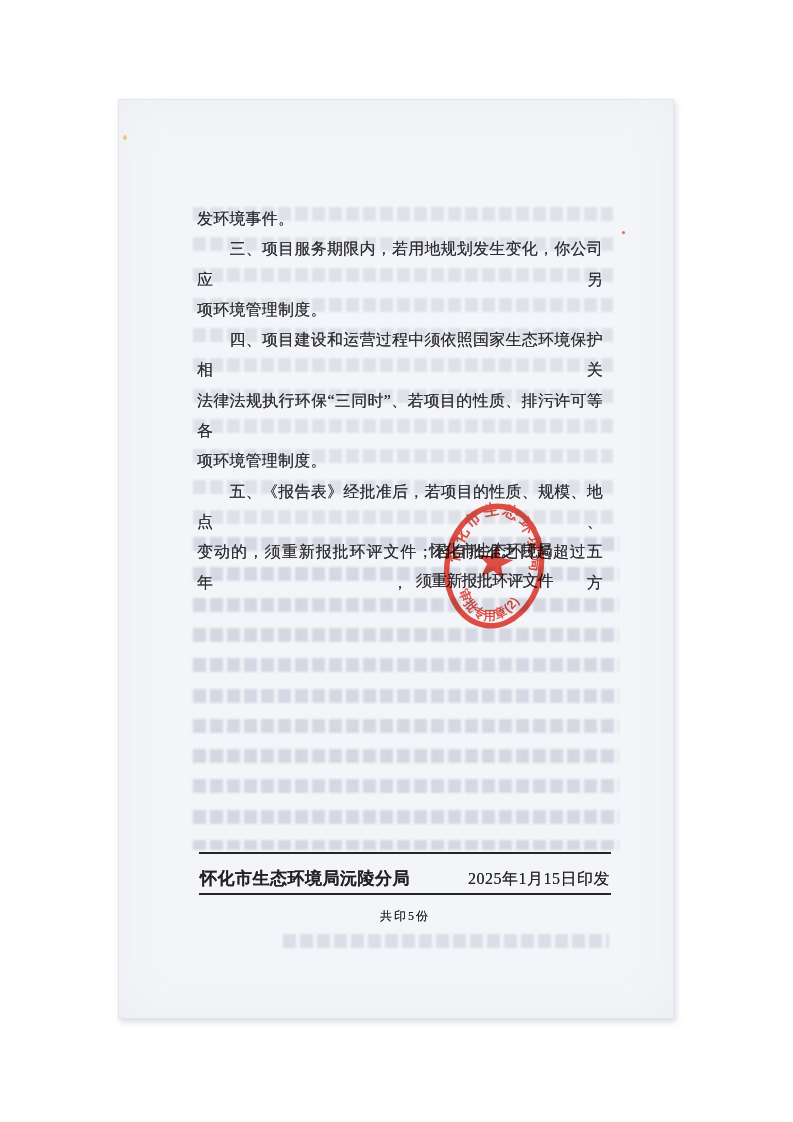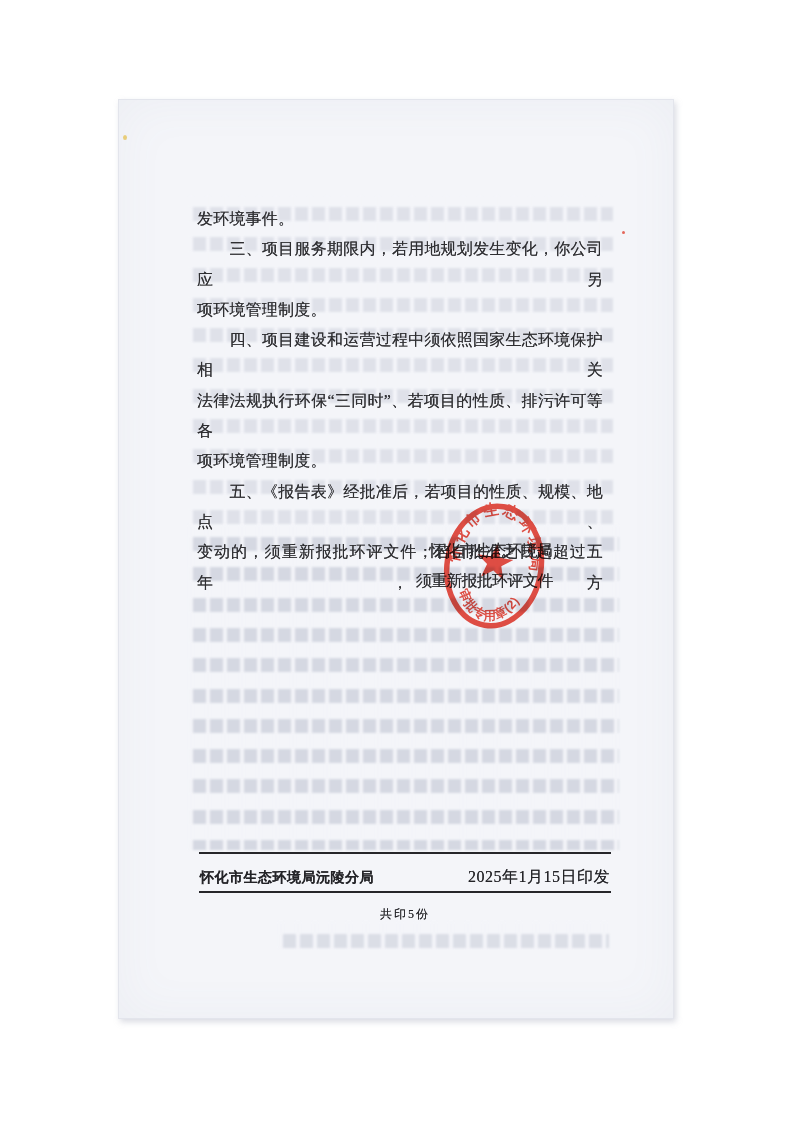--- a/index.html
+++ b/index.html
@@ -40,21 +40,21 @@
   }
   .seal{
     position:absolute;left:310px;top:385px;width:131px;height:163px;
     transform:rotate(9deg);opacity:.88;mix-blend-mode:multiply;
   }
   .seal text{font-family:"Liberation Sans","DejaVu Sans",sans-serif;}
   .footer{position:absolute;left:80px;top:752px;width:412px;color:#232327;}
   .rule{height:2px;background:#26262a;}
   .rule-top{margin-bottom:13px;}
   .footer-row{display:flex;justify-content:space-between;align-items:baseline;padding:0 1px 3px 1px;}
-  .footer-issuer{font-size:14px;font-weight:bold;letter-spacing:.5px;text-shadow:0 0 .5px rgba(45,45,50,.8);}
+  .footer-issuer{font-size:17px;font-weight:bold;letter-spacing:.5px;text-shadow:0 0 .5px rgba(45,45,50,.8);}
   .footer-date{font-size:16px;letter-spacing:.5px;text-shadow:0 0 .5px rgba(45,45,50,.75);}
   .footer-copies{text-align:center;font-size:12px;margin-top:13px;letter-spacing:2px;text-shadow:0 0 .5px rgba(45,45,50,.75);}
   .speck{position:absolute;border-radius:50%;}
   .speck-red{left:503px;top:131px;width:3px;height:3px;background:#df4433;opacity:.8;}
   .speck-yellow{left:4px;top:35px;width:4px;height:5px;background:#e6c35a;opacity:.8;}
 </style>
 </head>
 <body>
 
 <div class="page">

